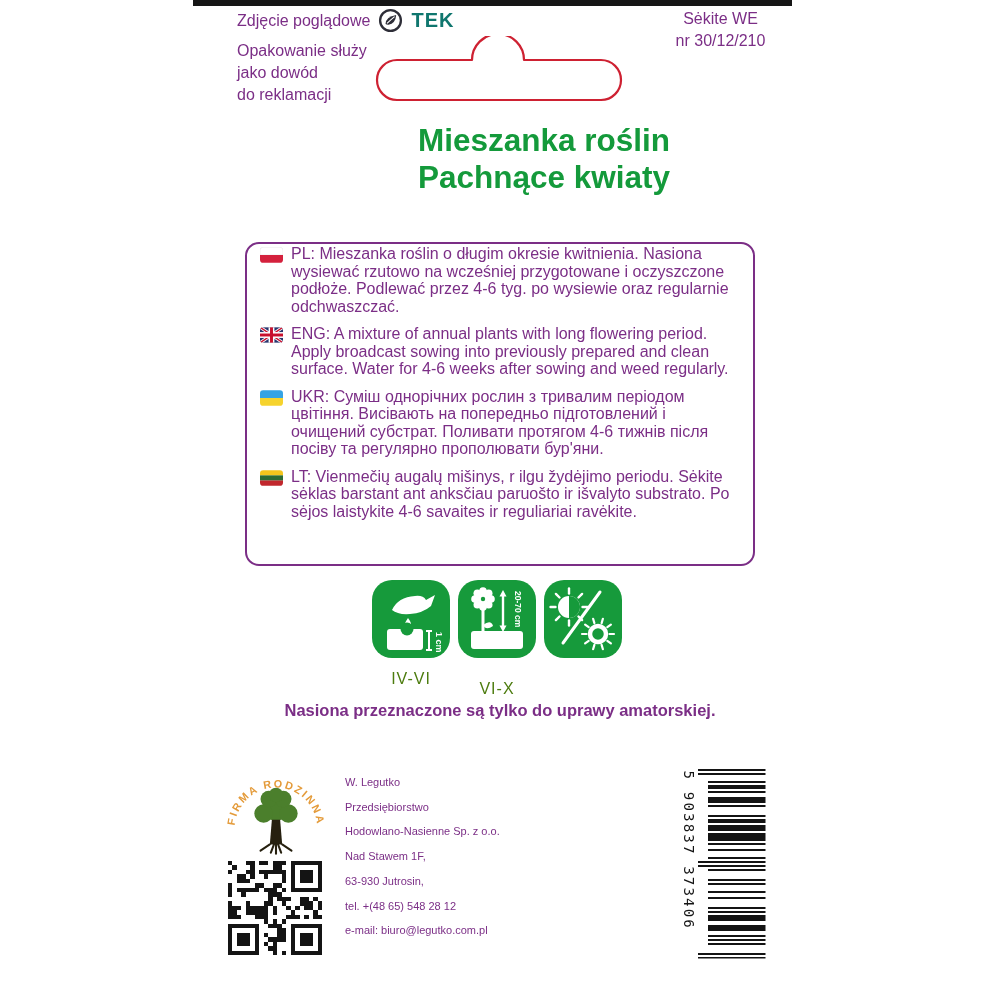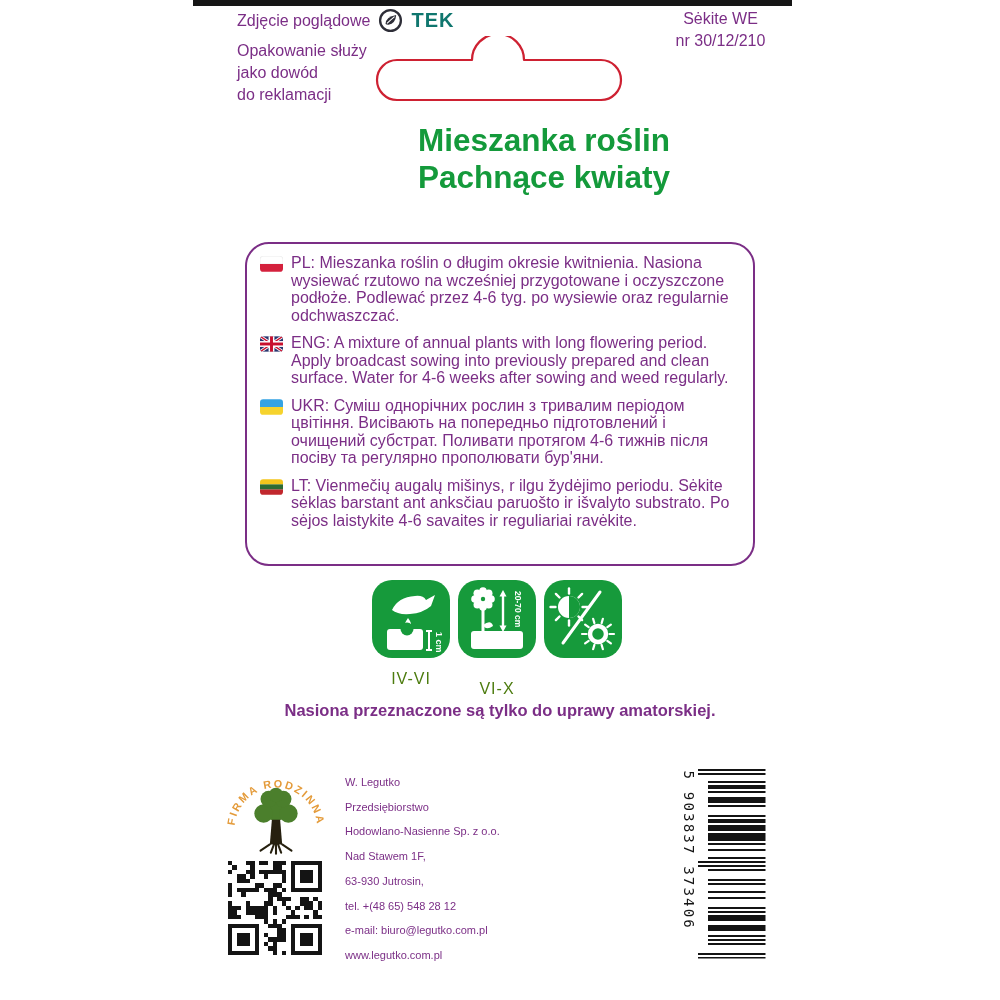--- a/index.html
+++ b/index.html
@@ -9,21 +9,21 @@
   #top-strip{left:193px;top:0;width:770px;height:6px;background:#161616;}
   #head-row{left:237px;top:8px;display:flex;align-items:center;gap:8px;}
   #photo-note{font-size:16px;color:#7b2e86;}
   #tek-label{font-size:20px;font-weight:bold;color:#0f766e;letter-spacing:1px;}
   #claims{left:237px;top:40px;font-size:16px;line-height:22px;color:#7b2e86;}
   #quality{left:648px;top:8px;width:145px;text-align:center;font-size:16px;line-height:22px;color:#7b2e86;}
   #hangtab{left:371px;top:36px;}
   #title{left:0;top:122px;width:1000px;text-align:center;font-size:31.5px;line-height:37px;
          font-weight:bold;color:#149a3b;padding-left:44px;}
   #descbox{left:245px;top:242px;width:510px;height:324px;border:2px solid #7b2e86;
-           border-radius:24px;box-sizing:border-box;padding:10px 14px 4px 13px;overflow:hidden;}
+           border-radius:14px;box-sizing:border-box;padding:1px 14px 4px 13px;overflow:hidden;}
   .para{display:flex;gap:8px;margin-bottom:10px;}
   .flag{width:23px;height:16px;flex:0 0 23px;margin-top:2px;}
   .ptext{font-size:16px;line-height:17.5px;color:#7b2e86;}
   #tiles{left:372px;top:580px;display:flex;gap:8px;}
   .tile{width:78px;height:78px;background:#169a3b;border-radius:20px;}
   .months{top:670px;width:78px;text-align:center;font-size:16px;font-weight:normal;
           color:#4d7c0f;letter-spacing:1px;}
   #months1{left:372px;} #months2{left:458px;margin-top:10px;}
   #note{left:0;top:701px;width:1000px;text-align:center;font-size:16.5px;font-weight:bold;color:#7b2e86;}
   #treelogo{left:224px;top:764px;}
@@ -445,21 +445,20 @@
     </svg>
 
   <div id="address" class="abs">
     <div>W. Legutko</div>
     <div>Przedsiębiorstwo</div>
     <div>Hodowlano-Nasienne Sp. z o.o.</div>
     <div>Nad Stawem 1F,</div>
     <div>63-930 Jutrosin,</div>
     <div>tel. +(48 65) 548 28 12</div>
     <div>e-mail: biuro@legutko.com.pl</div>
-    <div>www.legutko.com.pl</div>
   </div>
 
   <div id="barcode" class="abs">
     <svg id="barcode-svg" width="190" height="70" viewBox="0 0 95 70" preserveAspectRatio="none" shape-rendering="crispEdges">
         <rect x="0" y="0" width="1" height="68"></rect>
         <rect x="2" y="0" width="1" height="68"></rect>
         <rect x="6" y="0" width="1" height="58"></rect>
         <rect x="8" y="0" width="1" height="58"></rect>
         <rect x="9" y="0" width="1" height="58"></rect>
         <rect x="11" y="0" width="1" height="58"></rect>

